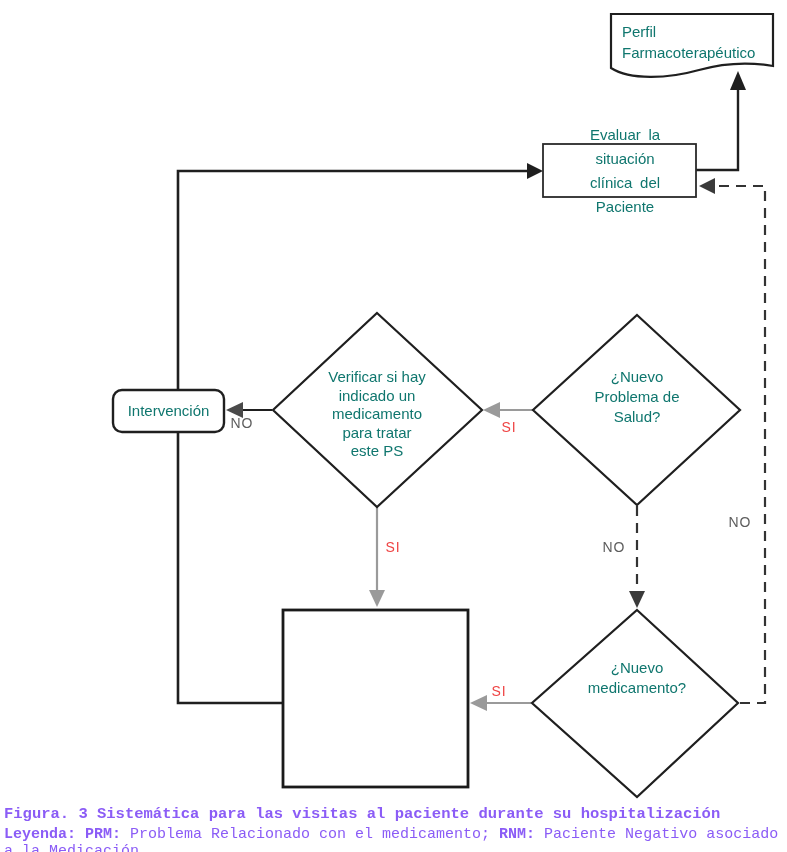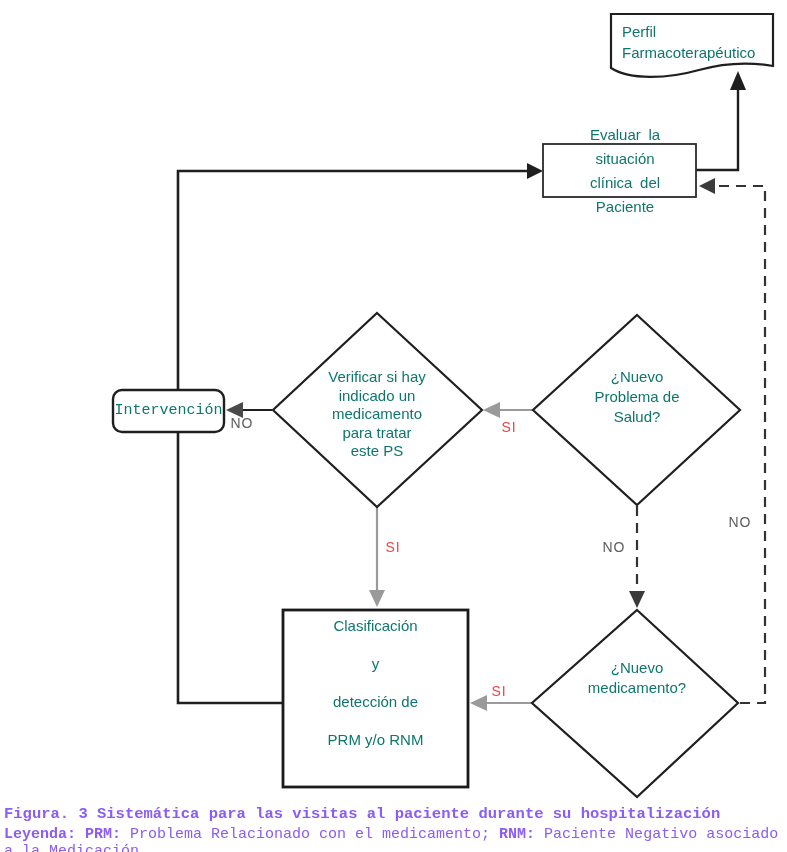--- a/index.html
+++ b/index.html
@@ -9,21 +9,21 @@
   }
   .stage svg{position:absolute;left:0;top:0;}
   .node-label{
     position:absolute;white-space:pre-line;font-size:15px;color:#0f766e;
     text-align:center;line-height:20px;
   }
   .lbl-perfil{left:622px;top:21px;width:160px;text-align:left;line-height:21px;}
   .lbl-evaluar{left:553px;top:144px;width:132px;height:53px;display:flex;align-items:center;justify-content:center;line-height:24px;word-spacing:3.5px;padding-left:6px;}
   .lbl-problema{left:557px;top:367px;width:160px;}
   .lbl-verificar{left:297px;top:368px;width:160px;line-height:18.5px;}
-  .lbl-intervencion{left:113px;top:390px;width:111px;height:42px;display:flex;align-items:center;justify-content:center;font-family:Liberation Mono, monospace;}
+  .lbl-intervencion{left:113px;top:390px;width:111px;height:42px;display:flex;align-items:center;justify-content:center;}
   .lbl-clasificacion{left:285px;top:616px;width:181px;line-height:19px;}
   .lbl-medicamento{left:557px;top:658px;width:160px;}
   .edge-label{
     position:absolute;width:44px;text-align:center;font-size:14px;letter-spacing:1px;
   }
   .si{color:#ef4444;}
   .no{color:#5d5d5d;}
   .caption{
     position:absolute;left:4px;font-family:Liberation Mono, monospace;color:#8b5cf6;
   }
@@ -90,27 +90,20 @@
 Salud?</div>
 
   <div class="node-label lbl-verificar">Verificar si hay
 indicado un
 medicamento
 para tratar
 este PS</div>
 
   <div class="node-label lbl-intervencion">Intervención</div>
 
-  <div class="node-label lbl-clasificacion">Clasificación
-
-y
-
-detección de
-
-PRM y/o RNM</div>
 
   <div class="node-label lbl-medicamento">¿Nuevo
 medicamento?</div>
 
   <span class="edge-label no" style="left:220px;top:415px;">NO</span>
 
   <span class="edge-label si" style="left:487px;top:419px;">SI</span>
 
   <span class="edge-label si" style="left:371px;top:539px;">SI</span>
 

